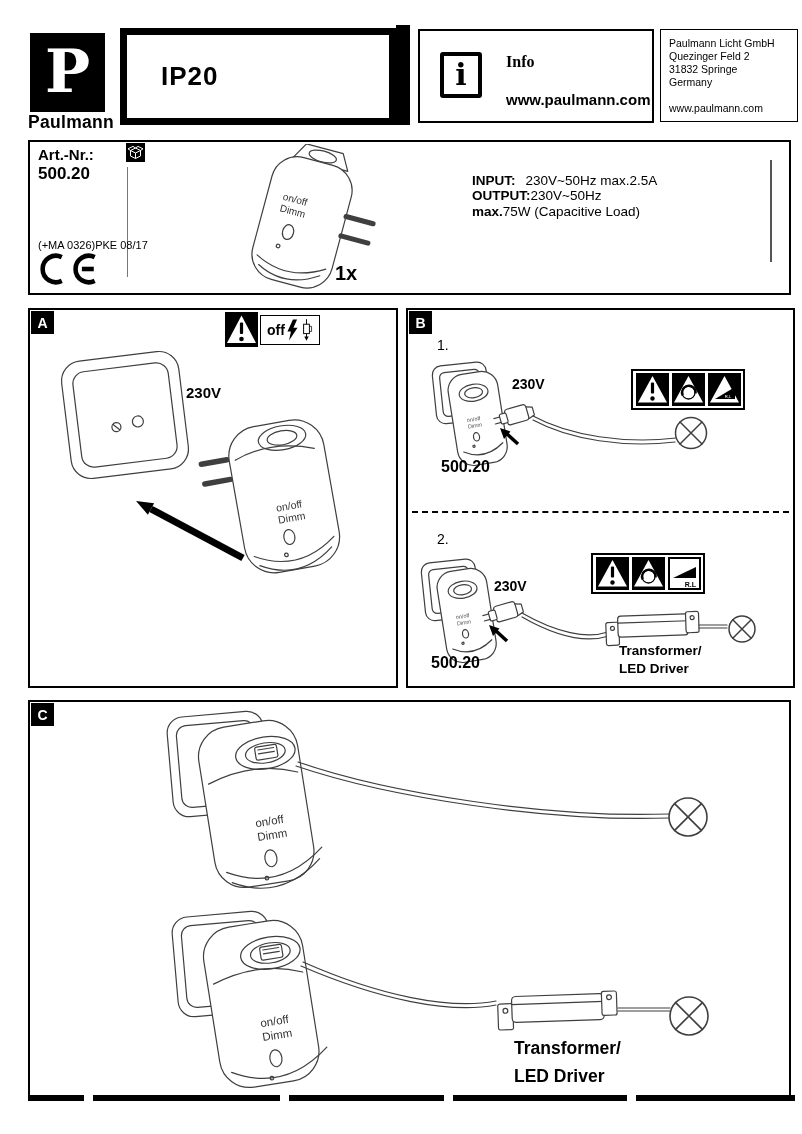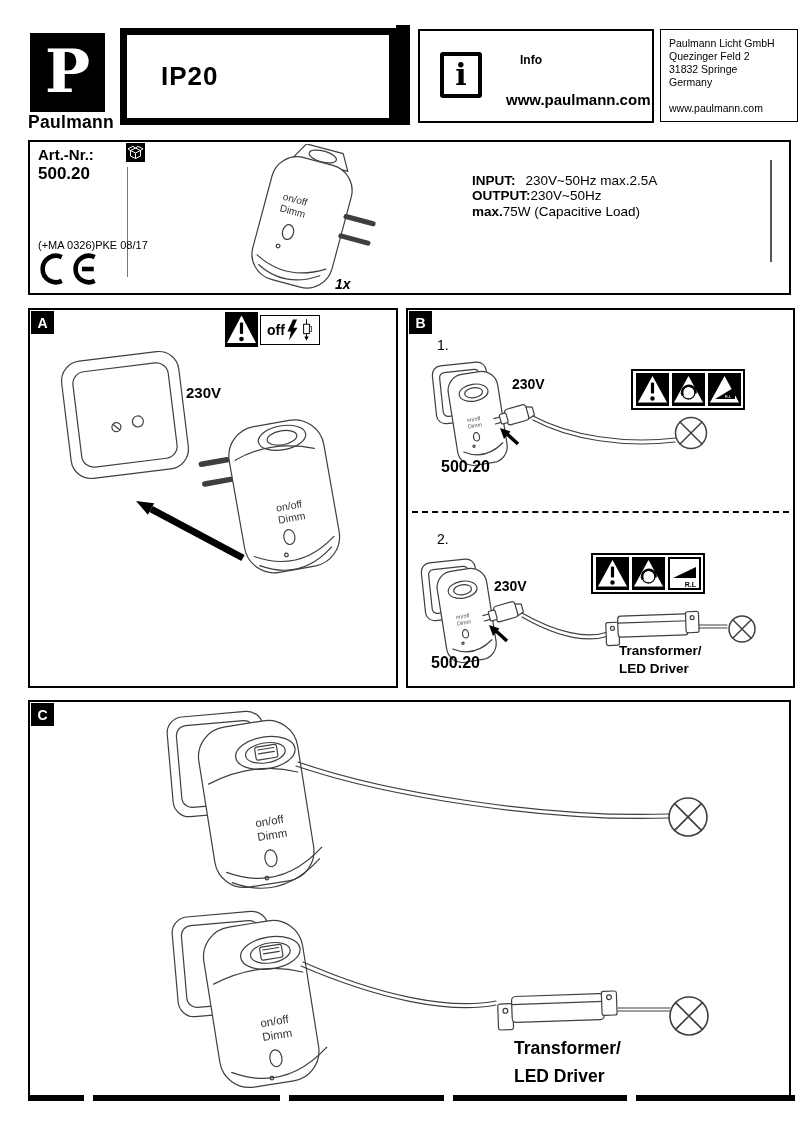--- a/index.html
+++ b/index.html
@@ -28,21 +28,21 @@
   <div class="abs" style="left:120px;top:28px;width:262px;height:83px;border:7px solid #000;display:flex;align-items:center;">
     <span class="b" style="font-size:26px;margin-left:34px;letter-spacing:1px;">IP20</span>
   </div>
 
   <div class="abs" style="left:396px;top:25px;width:14px;height:100px;background:#000;"></div>
 
   <div class="abs" style="left:418px;top:29px;width:232px;height:90px;border:2.5px solid #000;">
     <div class="abs" style="left:20px;top:21px;width:34px;height:38px;border:4px solid #000;border-radius:3px;display:flex;align-items:center;justify-content:center;">
       <span style="font-family:'DejaVu Serif',serif;font-weight:bold;font-size:30px;line-height:1;">i</span>
     </div>
-    <div class="abs b" style="left:100px;top:22px;font-size:12px;">Info</div>
+    <div class="abs b" style="left:86px;top:22px;font-size:16px;font-family:Liberation Serif, serif;">Info</div>
     <div class="abs b" style="left:86px;top:60px;font-size:15px;">www.paulmann.com</div>
   </div>
 
   <div class="abs addr" style="left:660px;top:29px;width:124px;height:84px;border:1.5px solid #000;padding:7px 4px 0 8px;">
     <div>Paulmann Licht GmbH</div>
     <div>Quezinger Feld 2</div>
     <div>31832 Springe</div>
     <div>Germany</div>
     <div style="margin-top:13px;">www.paulmann.com</div>
   </div>
@@ -79,21 +79,21 @@
         <path d="M78,122 Q113,140 148,118" class="la"></path>
         <path d="M82,131 Q113,147 144,126" class="la"></path>
         <text x="88" y="62" font-size="10" fill="#333">on/off</text>
         <text x="88" y="74" font-size="10" fill="#333">Dimm</text>
         <ellipse cx="102" cy="92" rx="5.5" ry="7.5" class="la"></ellipse>
         <circle cx="96" cy="108" r="1.8" class="la"></circle>
         <path d="M154,62 h28" stroke="#3f3f3f" stroke-width="5" stroke-linecap="round" fill="none"></path>
         <path d="M154,82 h28" stroke="#3f3f3f" stroke-width="5" stroke-linecap="round" fill="none"></path>
       </g>
     </svg>
-    <div class="abs b" style="left:305px;top:134px;font-size:14px;font-style:italic;">1x</div>
+    <div class="abs b" style="left:305px;top:120px;font-size:20px;">1x</div>
 
     <div class="abs" style="left:442px;top:26px;width:300px;">
       <div class="spec" style="margin-top:6px;"><span class="b">INPUT:</span><span style="margin-left:10px;">230V~50Hz max.2.5A</span></div>
       <div class="spec"><span class="b">OUTPUT:</span><span>230V~50Hz</span></div>
       <div class="spec" style="margin-top:2px;"><span class="b">max.</span><span>75W  (Capacitive Load)</span></div>
     </div>
     <div class="abs" style="left:740px;top:18px;width:1.5px;height:102px;background:#555;"></div>
   </div>
 
   <div class="secbox" style="left:28px;top:308px;width:366px;height:376px;">

